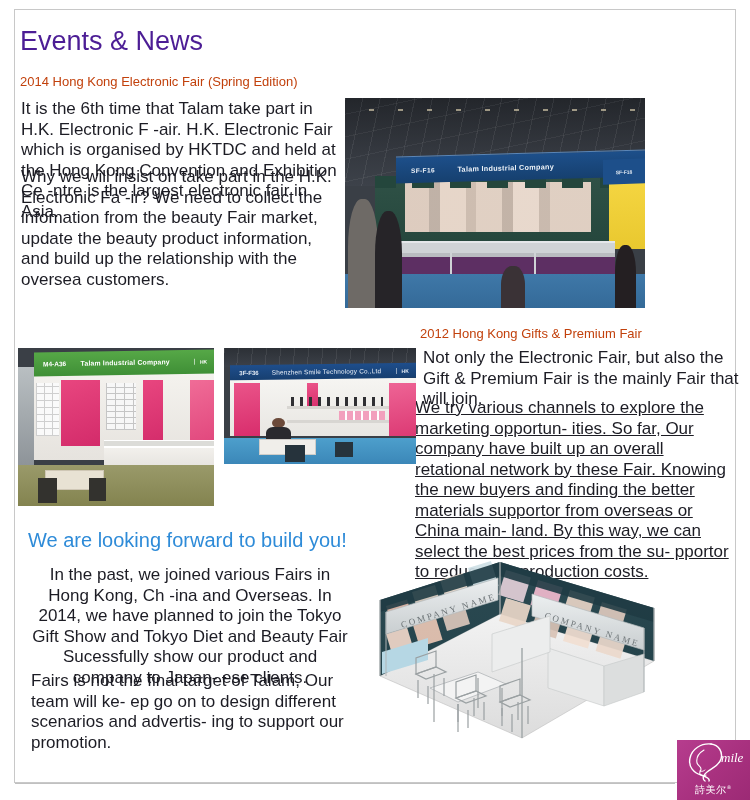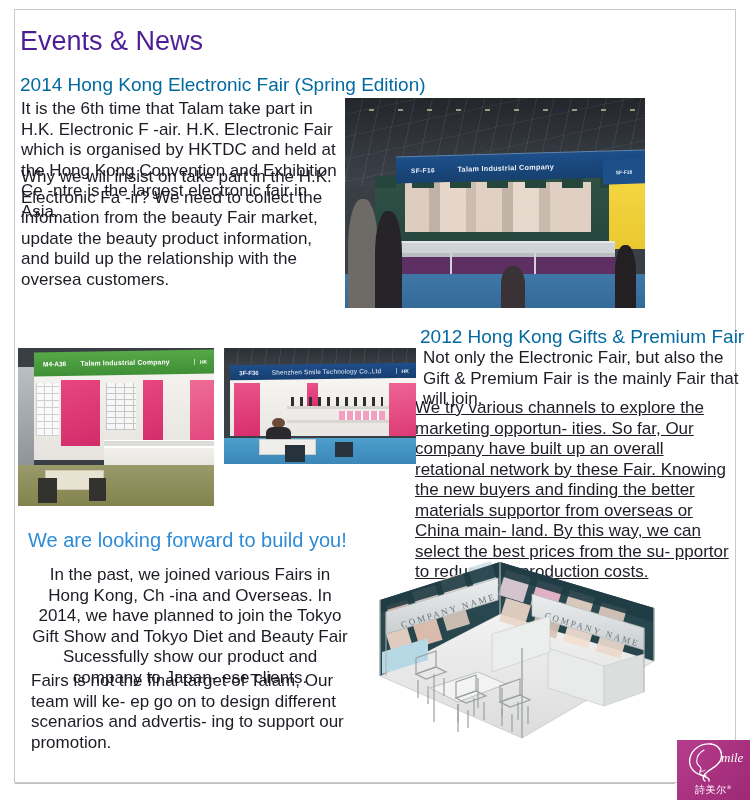--- a/index.html
+++ b/index.html
@@ -36,22 +36,22 @@
     left: 20px;
     top: 26px;
     font-size: 27px;
     color: #4c1d95;
     letter-spacing: 0px;
     white-space: nowrap;
   }
 
   .section-heading {
     position: absolute;
-    font-size: 19px;
-    color: #0369a1;
+    font-size: 13px;
+    color: #c2410c;
     white-space: nowrap;
   }
   .sh-1 { left: 20px;  top: 74px; }
   .sh-2 { left: 420px; top: 326px; }
   .sh-3 { left: 28px;  top: 529px; font-size: 20px; color: #2e8bd8; }
 
   
   .body-text {
     position: absolute;
     font-size: 17px;

